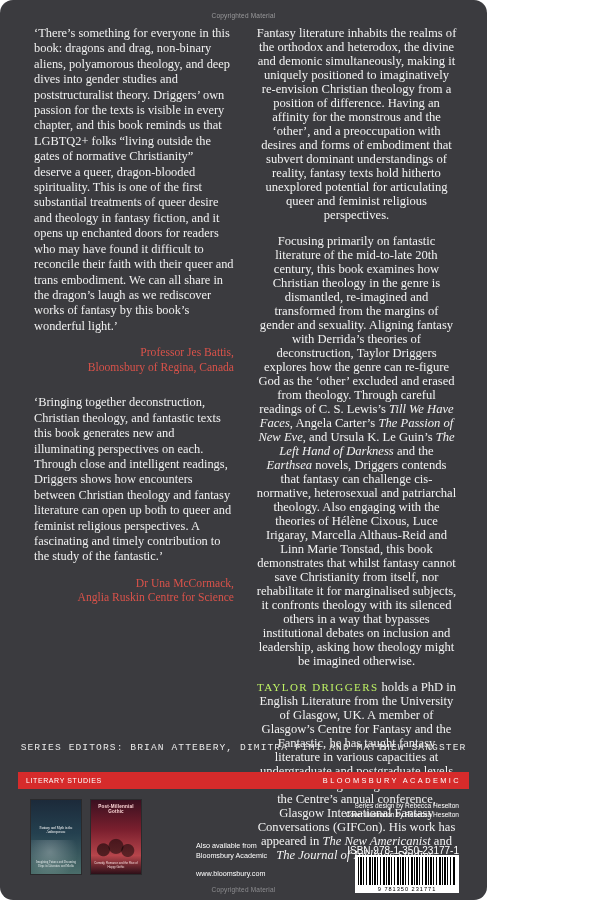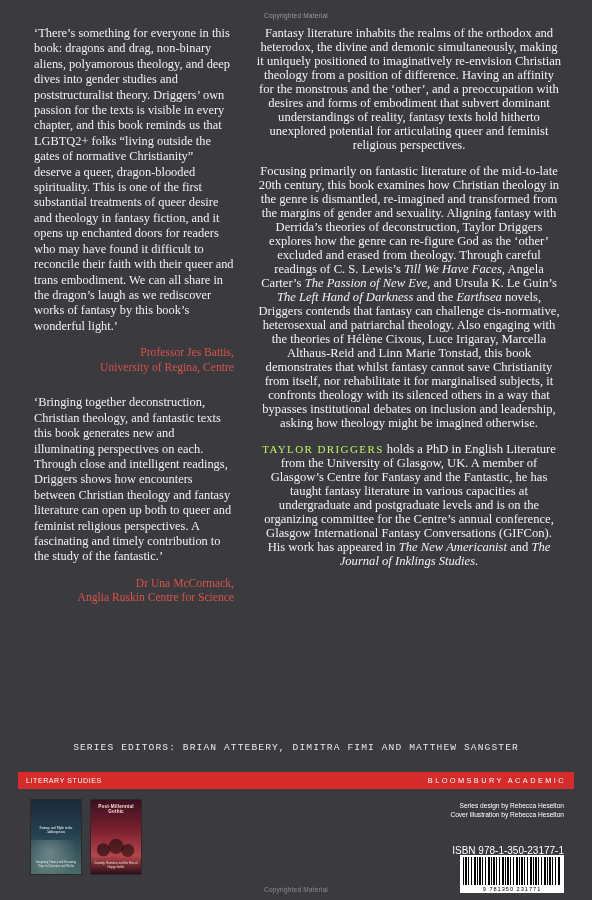--- a/index.html
+++ b/index.html
@@ -2,26 +2,27 @@
 <html><head>
 <meta charset="utf-8">
 <style>
   html, body {
     margin: 0;
     padding: 0;
     background: #ffffff;
   }
   .page {
     position: relative;
-    width: 592px;
+    width: 487px;
     height: 900px;
     background: #3b3b3f;
     overflow: hidden;
     font-family: "Liberation Serif", serif;
     color: #f2f2f2;
+    border-radius: 13px;
   }
   .copyright-top, .copyright-bottom {
     position: absolute;
     left: 0;
     width: 100%;
     text-align: center;
     font-family: "Liberation Sans", sans-serif;
     font-size: 6.5px;
     letter-spacing: 0.2px;
     color: #9a9a9c;
@@ -257,21 +258,21 @@
 <div class="page">
 
   <div class="copyright-top">Copyrighted Material</div>
 
   <div class="columns">
 
     <div class="col-left">
       <p class="quote">‘There’s something for everyone in this book: dragons and drag, non-binary aliens, polyamorous theology, and deep dives into gender studies and poststructuralist theory. Driggers’ own passion for the texts is visible in every chapter, and this book reminds us that LGBTQ2+ folks “living outside the gates of normative Christianity” deserve a queer, dragon-blooded spirituality. This is one of the first substantial treatments of queer desire and theology in fantasy fiction, and it opens up enchanted doors for readers who may have found it difficult to reconcile their faith with their queer and trans embodiment. We can all share in the dragon’s laugh as we rediscover works of fantasy by this book’s wonderful light.’</p>
       <p class="attrib">
         <span class="line">Professor Jes Battis,</span>
-        <span class="line">University of Regina, Centre</span>
+        <span class="line">Bloomsbury of Regina, Canada</span>
       </p>
       <p class="quote">‘Bringing together deconstruction, Christian theology, and fantastic texts this book generates new and illuminating perspectives on each. Through close and intelligent readings, Driggers shows how encounters between Christian theology and fantasy literature can open up both to queer and feminist religious perspectives. A fascinating and timely contribution to the study of  the fantastic.’</p>
       <p class="attrib">
         <span class="line">Dr Una McCormack,</span>
         <span class="line">Anglia Ruskin Centre for Science</span>
       </p>
     </div>
 
     <div class="col-right">
       <p class="body-text">Fantasy literature inhabits the realms of the orthodox and heterodox, the divine and demonic simultaneously, making it uniquely positioned to imaginatively re-envision Christian theology from a position of difference. Having an affinity for the monstrous and the ‘other’, and a preoccupation with desires and forms of embodiment that subvert dominant understandings of reality, fantasy texts hold hitherto unexplored potential for articulating queer and feminist religious perspectives.</p>
@@ -295,20 +296,25 @@
         <div class="t-title">Fantasy and Myth in the Anthropocene</div>
         <div class="t-sub">Imagining Futures and Dreaming Hope in Literature and Media</div>
       </div>
       <div class="thumb thumb-2">
         <div class="t-band">Post-Millennial Gothic</div>
         <div class="t-figs"></div>
         <div class="t-sub">Comedy, Romance and the Rise of Happy Gothic</div>
       </div>
     </div>
 
+    <div class="alsoavail">
+      <span>Also available from</span><br>
+      <span>Bloomsbury Academic</span>
+      <span class="url">www.bloomsbury.com</span>
+    </div>
 
     <div class="credits">
       <span>Series design by Rebecca Heselton</span><br>
       <span>Cover illustration by Rebecca Heselton</span>
     </div>
 
     <div class="isbn-text">ISBN 978-1-350-23177-1</div>
 
     <div class="barcode">
       <div class="bars"></div>

